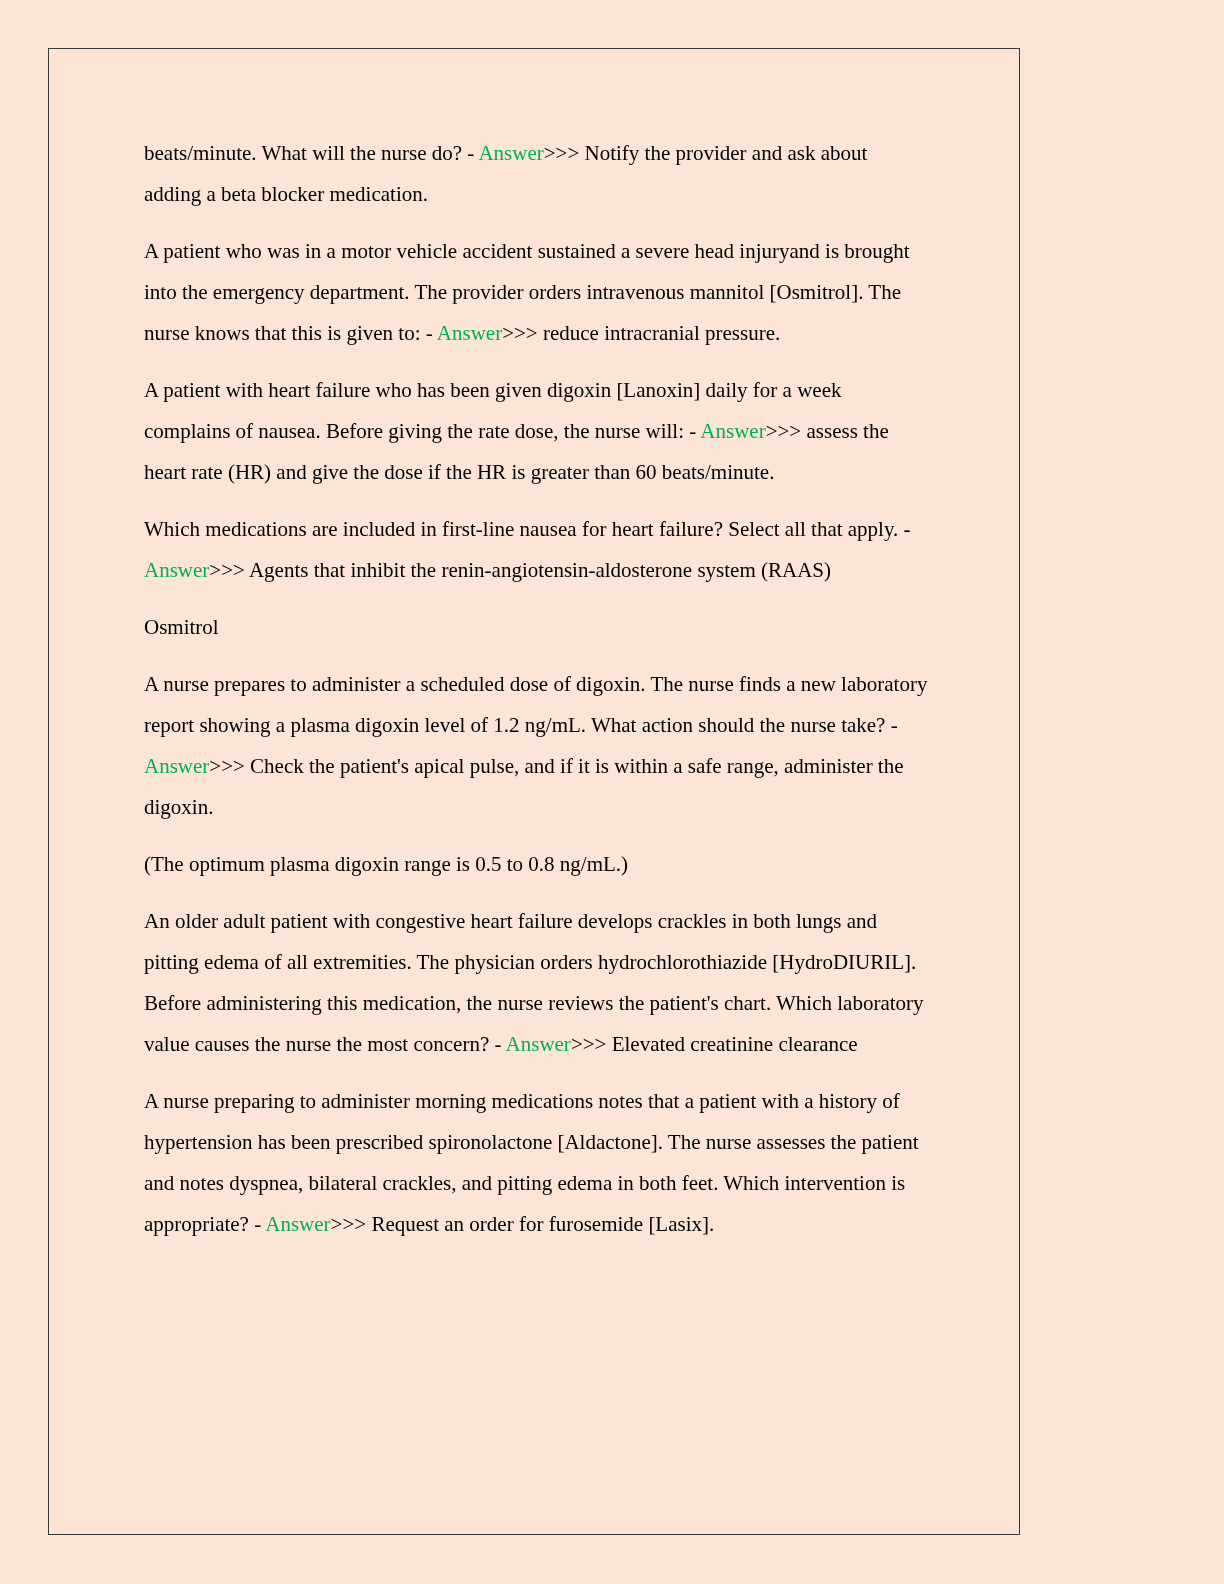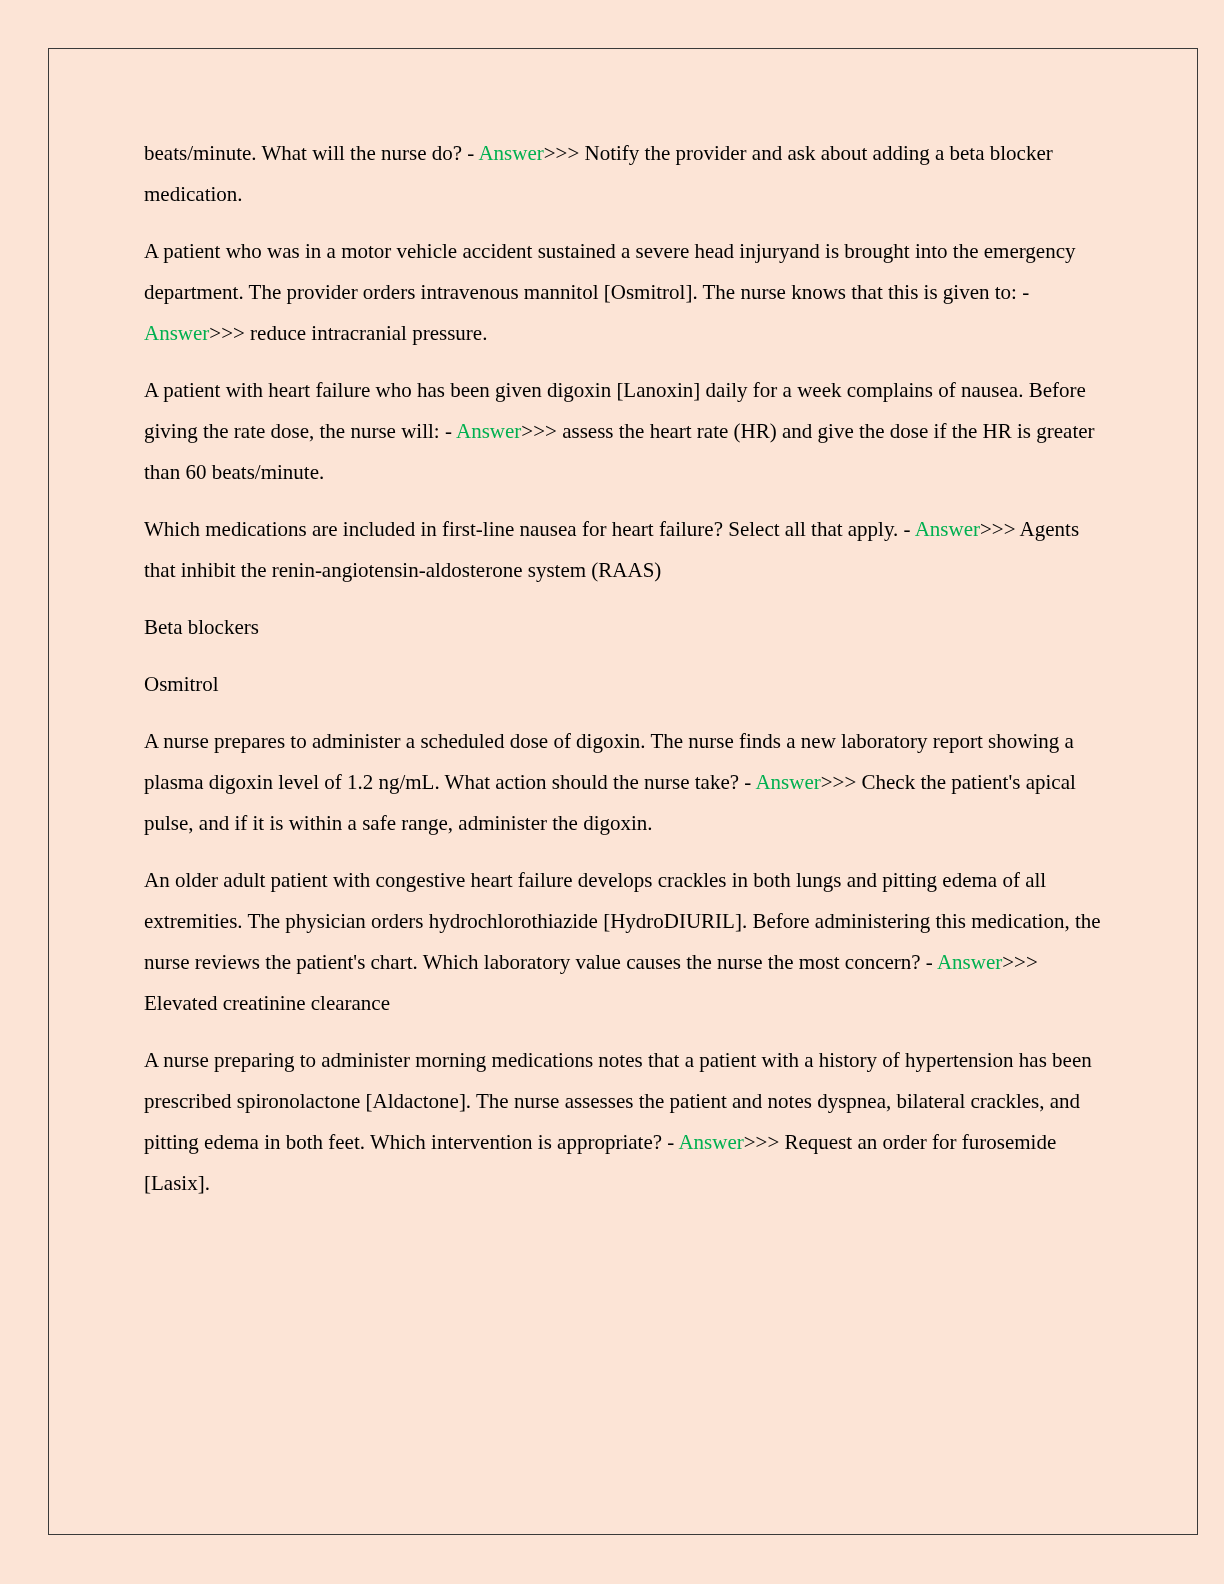--- a/index.html
+++ b/index.html
@@ -12,21 +12,21 @@
     position: relative;
     background: var(--page-background, #fce4d6);
     font-family: "Liberation Serif", "DejaVu Serif", serif;
     color: var(--text, #000000);
     overflow: hidden;
   }
   .page {
     position: absolute;
     left: 48px;
     top: 48px;
-    width: 1150px;
+    width: 972px;
     height: 1487px;
     box-sizing: border-box;
     border: 1px solid var(--border, #3a3a3a);
     background: var(--page-background, #fce4d6);
   }
   .content {
     padding: 84px 90px 0 95px;
   }
   .content p {
     margin: 0 0 16px 0;
@@ -45,25 +45,25 @@
   <div class="content">
 
     <p><span>beats/minute. What will the nurse do? - </span><span class="answer">Answer</span><span>&gt;&gt;&gt; Notify the provider and ask about adding a beta blocker medication.</span></p>
 
     <p><span>A patient who was in a motor vehicle accident sustained a severe head injuryand is brought into the emergency department. The provider orders intravenous mannitol [Osmitrol]. The nurse knows that this is given to: - </span><span class="answer">Answer</span><span>&gt;&gt;&gt; reduce intracranial pressure.</span></p>
 
     <p><span>A patient with heart failure who has been given digoxin [Lanoxin] daily for a week complains of nausea. Before giving the rate dose, the nurse will: - </span><span class="answer">Answer</span><span>&gt;&gt;&gt; assess the heart rate (HR) and give the dose if the HR is greater than 60 beats/minute.</span></p>
 
     <p><span>Which medications are included in first-line nausea for heart failure? Select all that apply. - </span><span class="answer">Answer</span><span>&gt;&gt;&gt; Agents that inhibit the renin-angiotensin-aldosterone system (RAAS)</span></p>
 
-    <p><span>Beta blockers</span></p>
 
     <p><span>Osmitrol</span></p>
 
     <p><span>A nurse prepares to administer a scheduled dose of digoxin. The nurse finds a new laboratory report showing a plasma digoxin level of 1.2 ng/mL. What action should the nurse take? - </span><span class="answer">Answer</span><span>&gt;&gt;&gt; Check the patient's apical pulse, and if it is within a safe range, administer the digoxin.</span></p>
 
+    <p><span>(The optimum plasma digoxin range is 0.5 to 0.8 ng/mL.)</span></p>
 
     <p><span>An older adult patient with congestive heart failure develops crackles in both lungs and pitting edema of all extremities. The physician orders hydrochlorothiazide [HydroDIURIL]. Before administering this medication, the nurse reviews the patient's chart. Which laboratory value causes the nurse the most concern? - </span><span class="answer">Answer</span><span>&gt;&gt;&gt; Elevated creatinine clearance</span></p>
 
     <p><span>A nurse preparing to administer morning medications notes that a patient with a history of hypertension has been prescribed spironolactone [Aldactone]. The nurse assesses the patient and notes dyspnea, bilateral crackles, and pitting edema in both feet. Which intervention is appropriate? - </span><span class="answer">Answer</span><span>&gt;&gt;&gt; Request an order for furosemide [Lasix].</span></p>
 
   </div>
 </div>
 
 </body></html>

